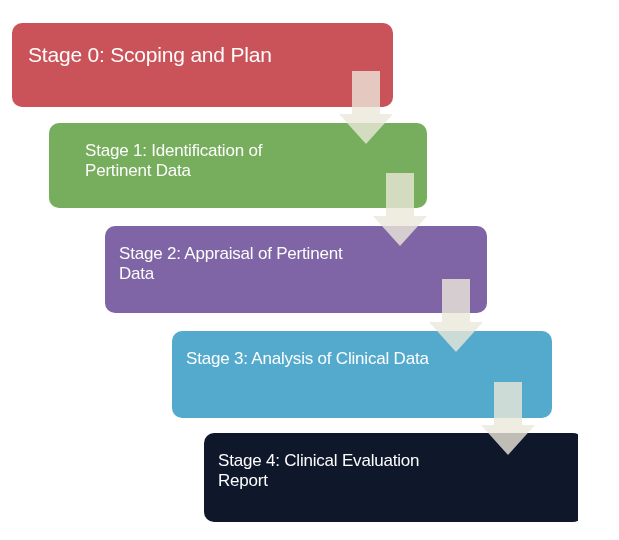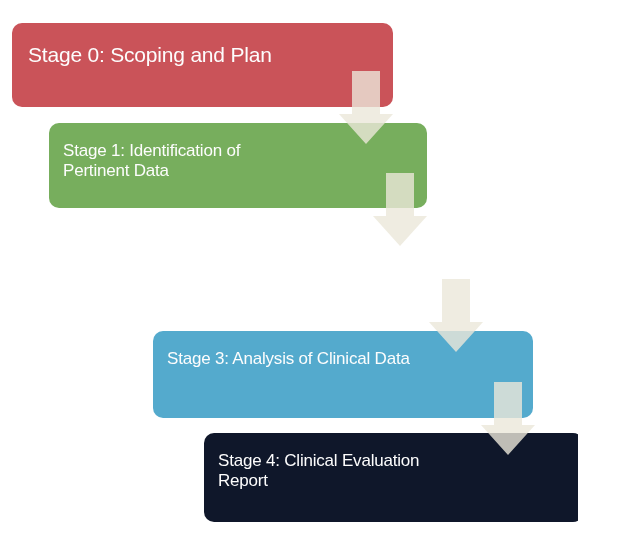--- a/index.html
+++ b/index.html
@@ -30,23 +30,23 @@
     white-space: pre-line;
     padding: 18px 14px 0 14px;
   }
   #stage-0 .stage-label {
     font-size: 21px;
     line-height: 26px;
     padding: 19px 16px 0 16px;
   }
   
   #stage-0 { left: 12px;  top: 23px;  width: 381px; height: 84px; }
-  #stage-1 { left: 49px;  top: 123px; width: 378px; height: 85px; }
+  #stage-1 { left: 49px;  top: 123px; width: 378px; height: 85px; padding-left: 22px; }
   #stage-2 { left: 105px; top: 226px; width: 382px; height: 87px; }
-  #stage-3 { left: 153px; top: 331px; width: 380px; height: 87px; }
+  #stage-3 { left: 172px; top: 331px; width: 380px; height: 87px; }
   #stage-4 { left: 204px; top: 433px; width: 379px; height: 89px; }
   .flow-arrow {
     position: absolute;
     width: 56px;
     height: 74px;
     pointer-events: none;
   }
   #arrow-0 { left: 338px; top: 71px; }
   #arrow-1 { left: 372px; top: 173px; }
   #arrow-2 { left: 428px; top: 279px; }
@@ -59,20 +59,24 @@
 
   <div class="stage-box" id="stage-0" style="background: rgb(202, 83, 89); color: rgb(253, 253, 253);">
     <span class="stage-label">Stage 0: Scoping and Plan</span>
   </div>
 
   <div class="stage-box" id="stage-1" style="background: rgb(119, 174, 93); color: rgb(253, 253, 253);">
     <span class="stage-label">Stage 1: Identification of
 Pertinent Data</span>
   </div>
 
+  <div class="stage-box" id="stage-2" style="background: rgb(127, 101, 165); color: rgb(253, 253, 253);">
+    <span class="stage-label">Stage 2: Appraisal of Pertinent
+Data</span>
+  </div>
 
   <div class="stage-box" id="stage-3" style="background: rgb(84, 170, 205); color: rgb(253, 253, 253);">
     <span class="stage-label">Stage 3: Analysis of Clinical Data</span>
   </div>
 
   <div class="stage-box" id="stage-4" style="background: #0f172a; color: rgb(253, 253, 253);">
     <span class="stage-label">Stage 4: Clinical Evaluation
 Report</span>
   </div>
 

